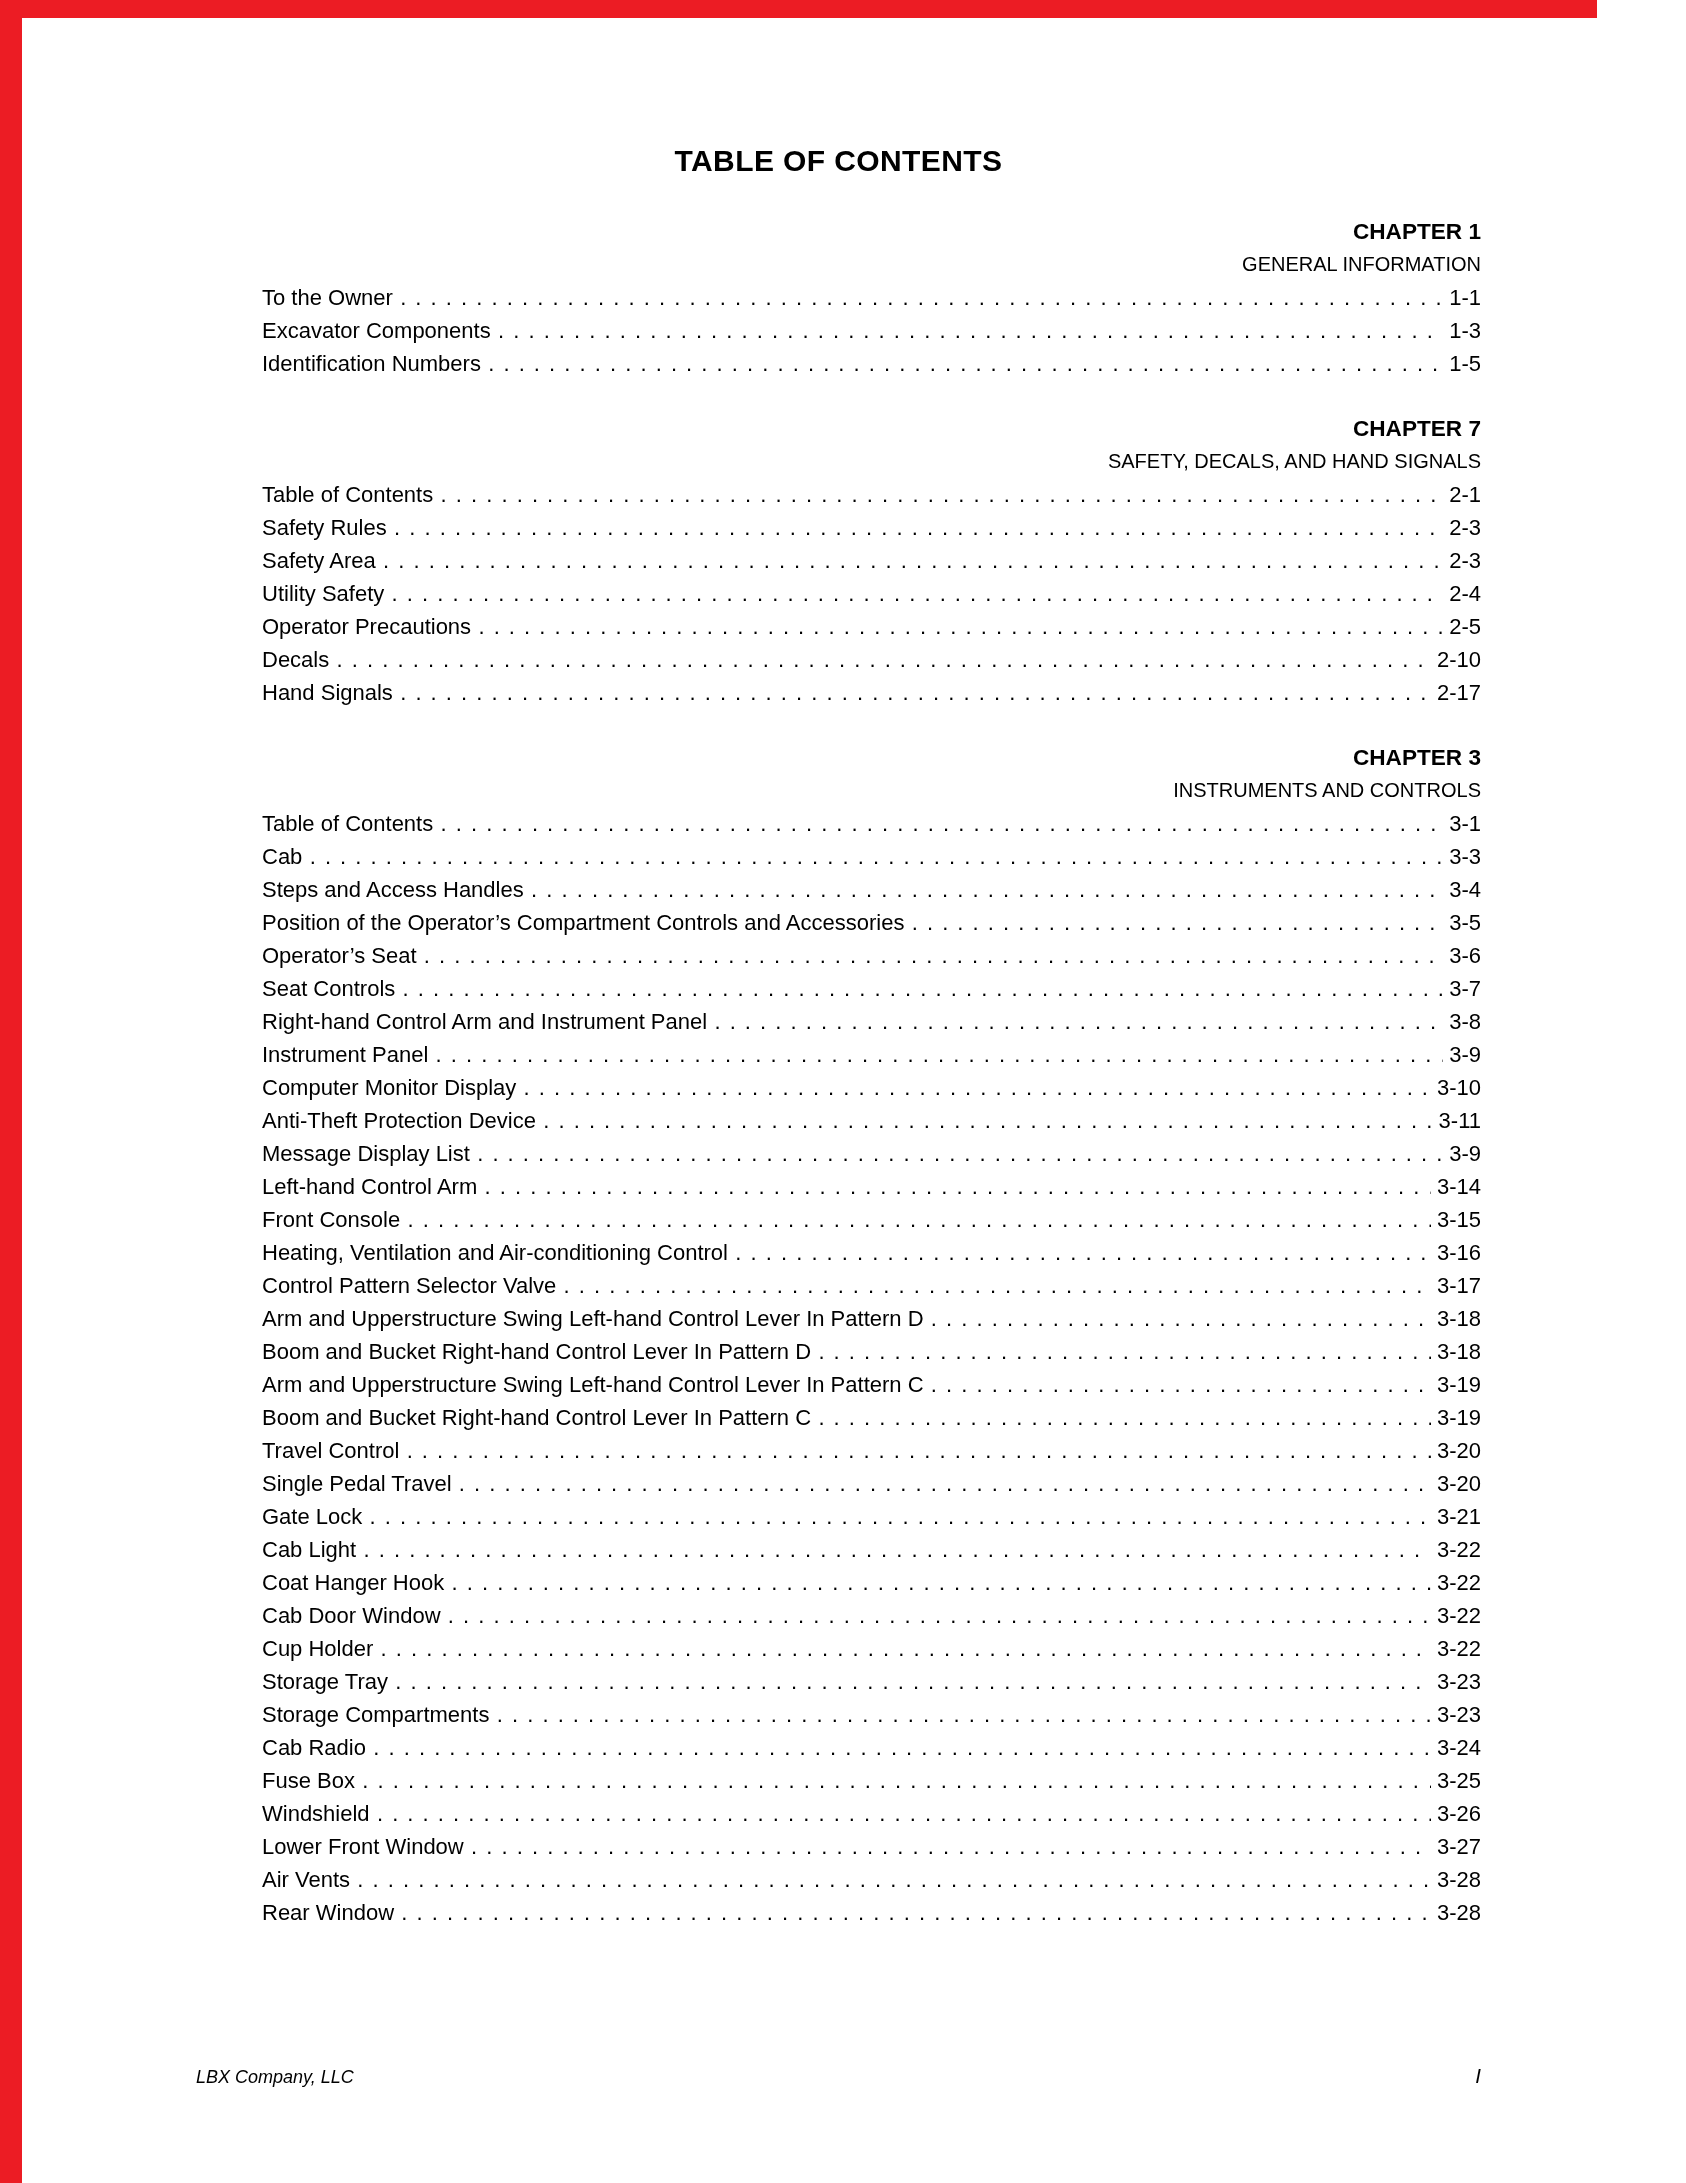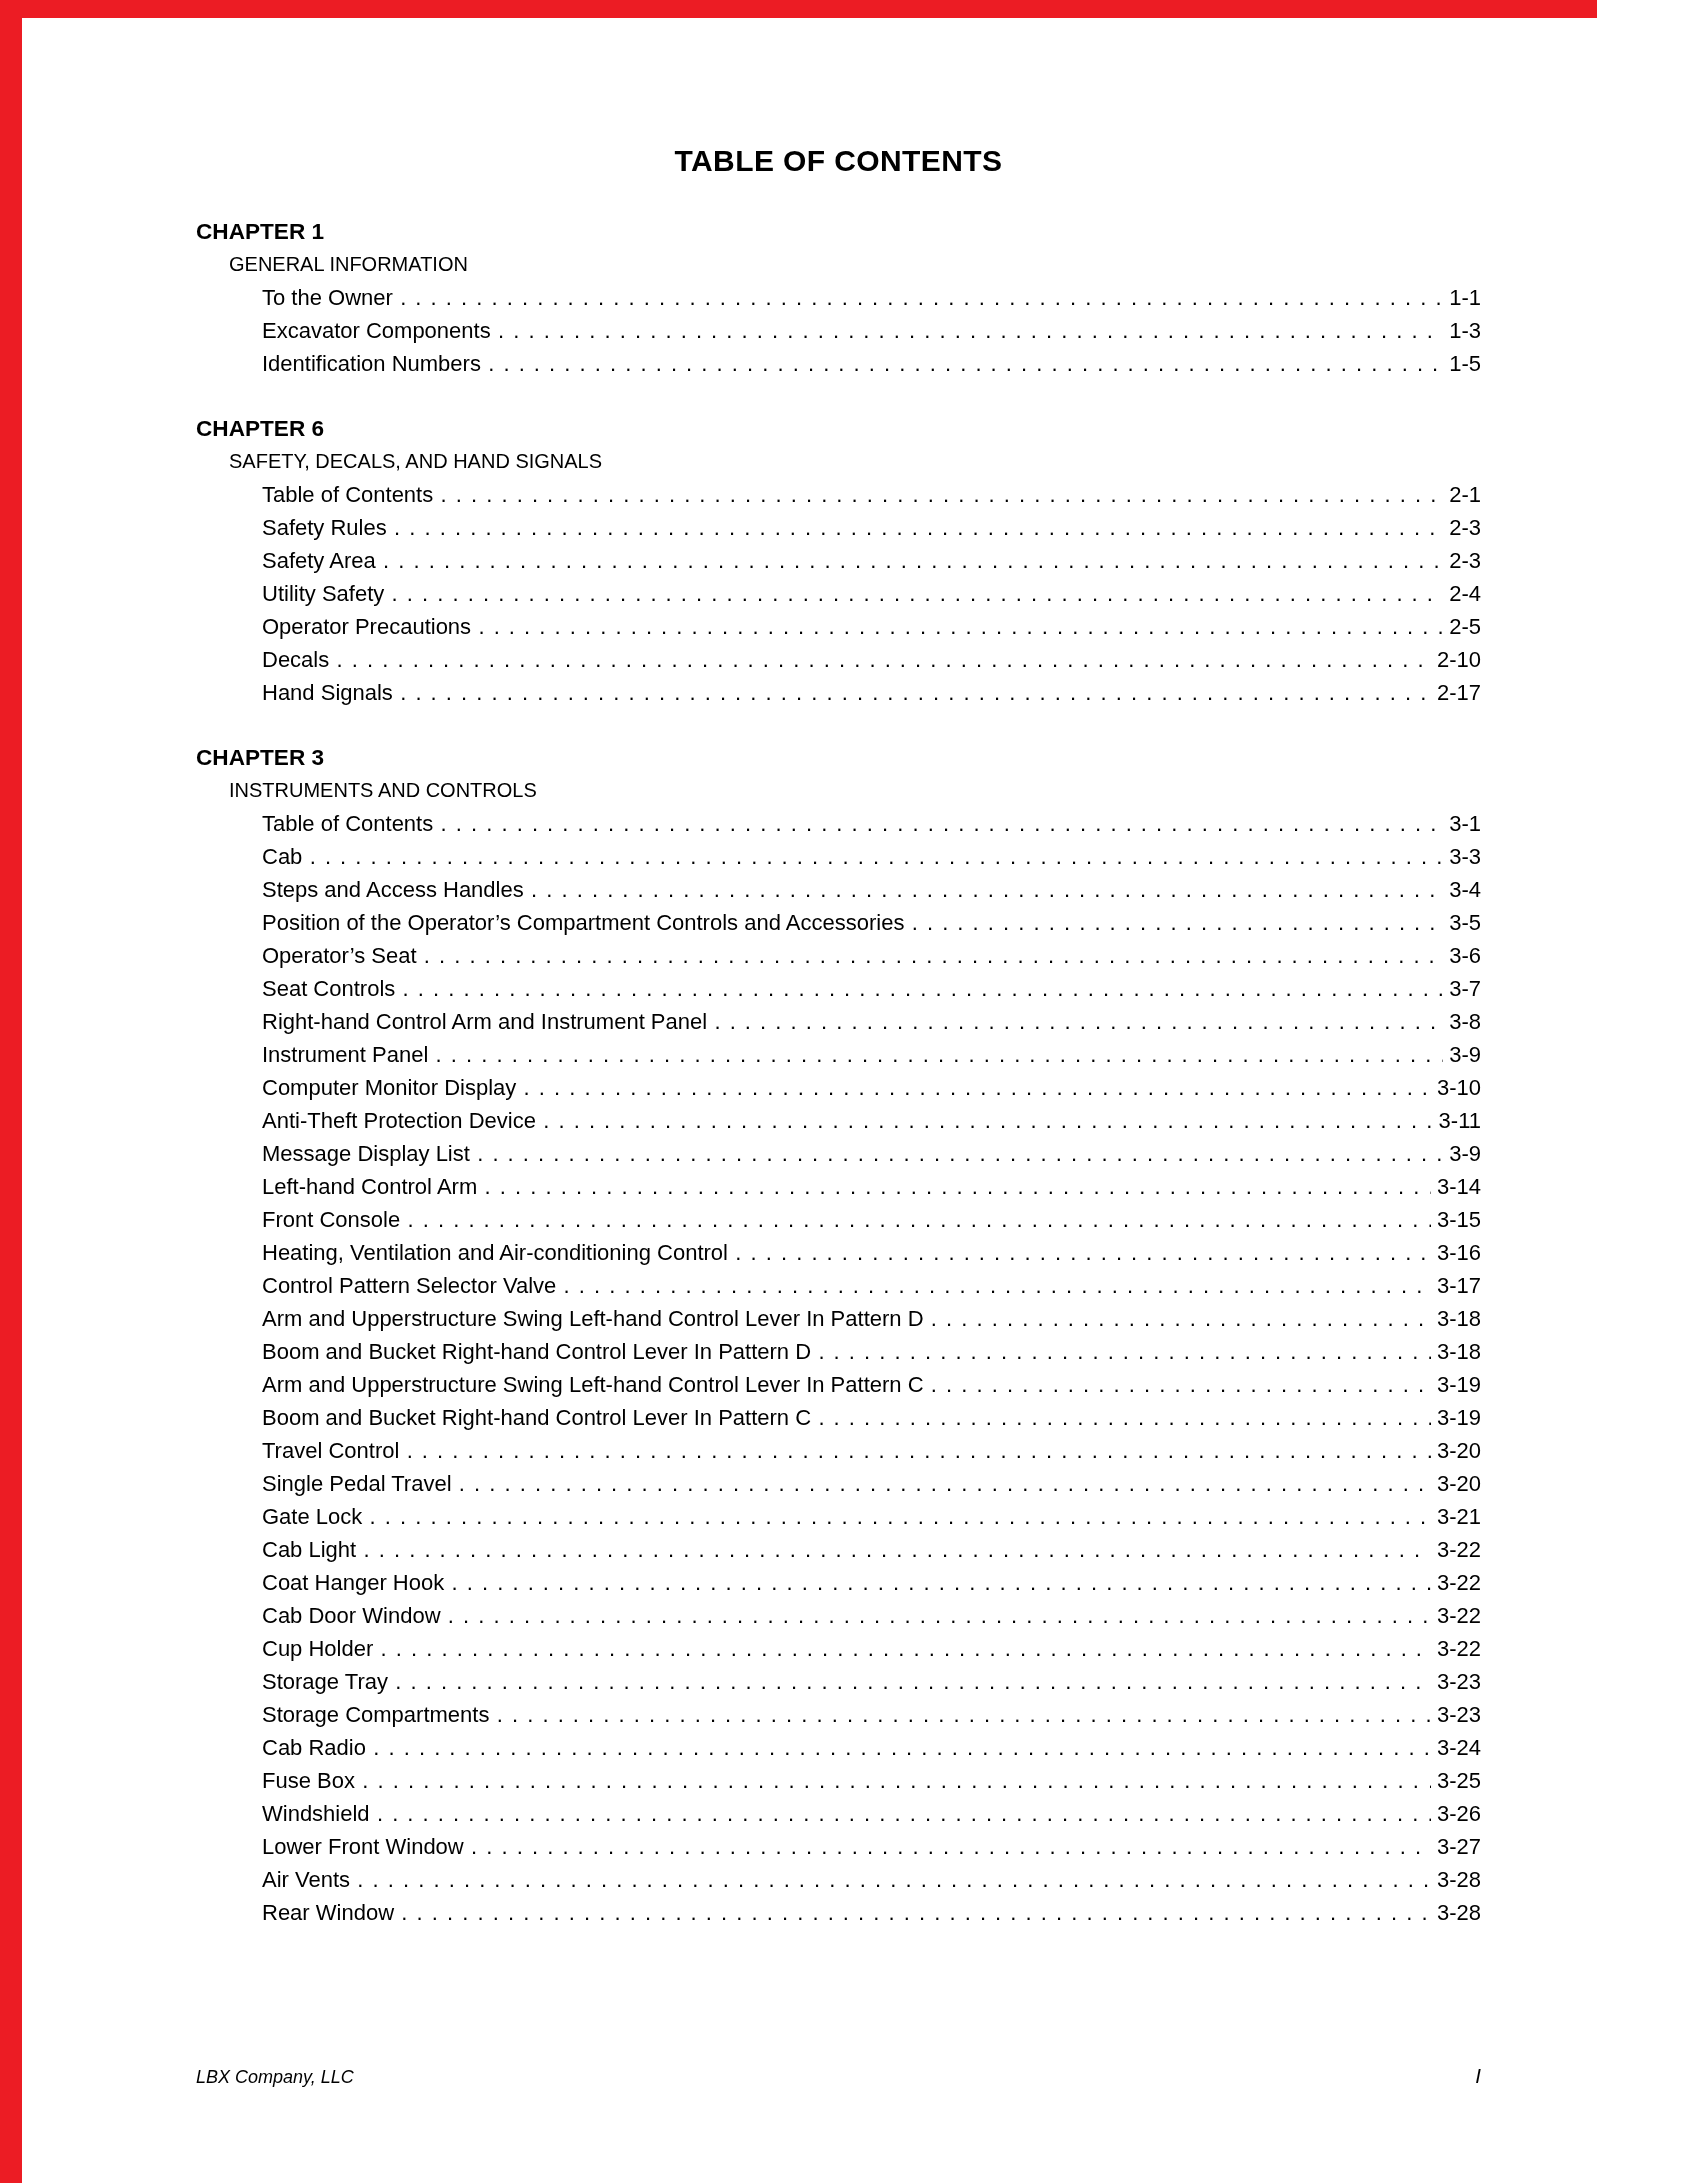--- a/index.html
+++ b/index.html
@@ -39,20 +39,21 @@
     padding-top: 143px;
     margin-bottom: 37px;
     text-align: center;
     font-size: 30px;
     line-height: 35px;
     font-weight: bold;
     letter-spacing: 0.4px;
   }
   .chapter {
     margin-top: 32px;
+    text-align: right;
   }
   .chapter:first-child {
     margin-top: 0;
   }
   .chapter-heading {
     font-size: 22.6px;
     line-height: 33px;
     font-weight: bold;
   }
   .chapter-subtitle {
@@ -129,21 +130,21 @@
               <span class="entry-page">1-3</span>
             </div>
             <div class="toc-entry">
               <span class="entry-label">Identification Numbers</span>
               <span class="entry-leader"></span>
               <span class="entry-page">1-5</span>
             </div>
           </div>
         </section>
         <section class="chapter">
-          <div class="chapter-heading">CHAPTER 6</div>
+          <div class="chapter-heading">CHAPTER 7</div>
           <div class="chapter-subtitle">SAFETY, DECALS, AND HAND SIGNALS</div>
           <div class="entries">
             <div class="toc-entry">
               <span class="entry-label">Table of Contents</span>
               <span class="entry-leader"></span>
               <span class="entry-page">2-1</span>
             </div>
             <div class="toc-entry">
               <span class="entry-label">Safety Rules</span>
               <span class="entry-leader"></span>

